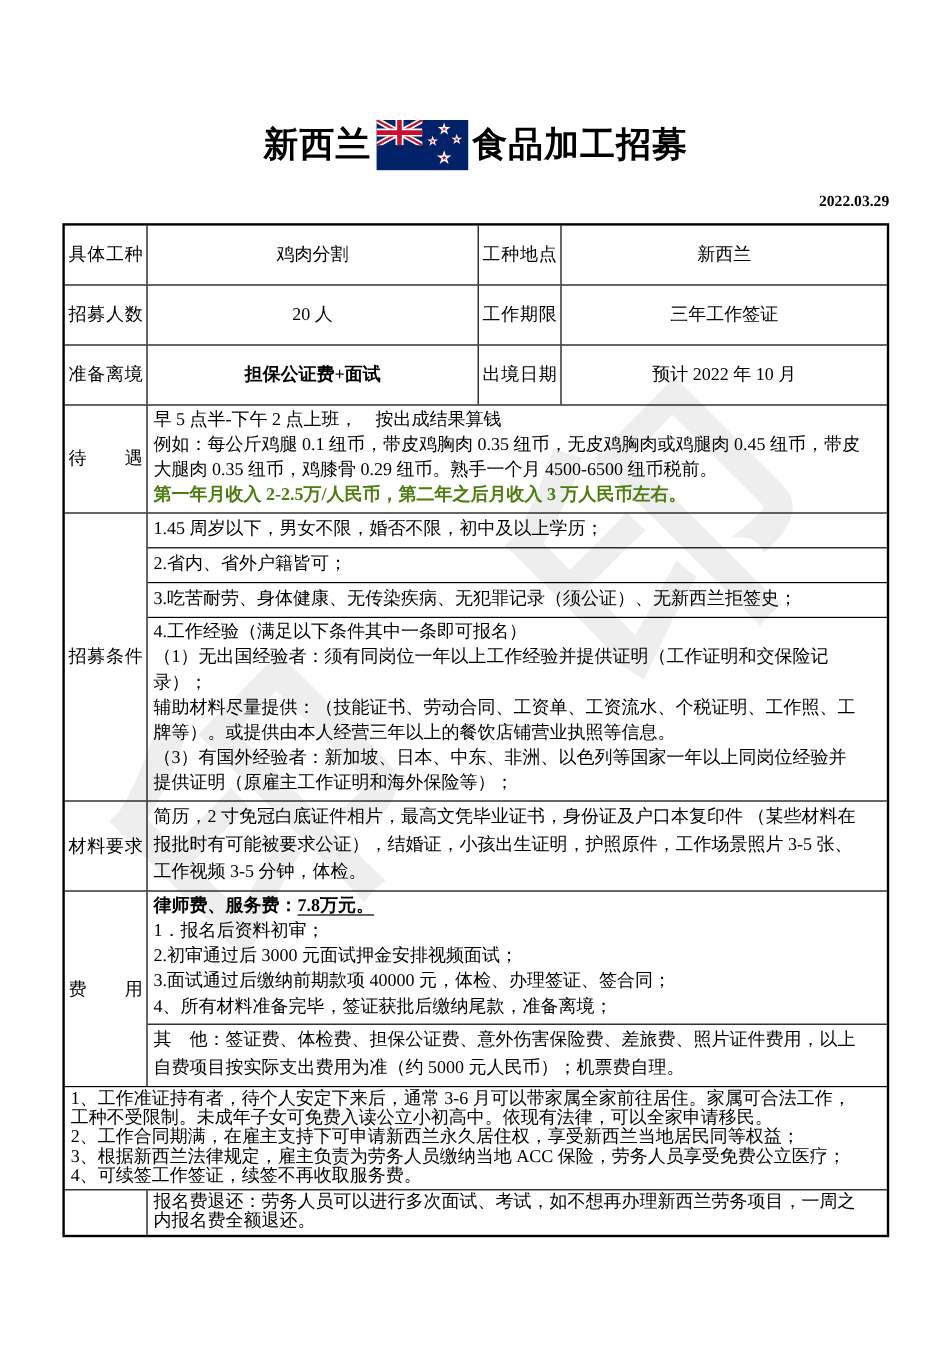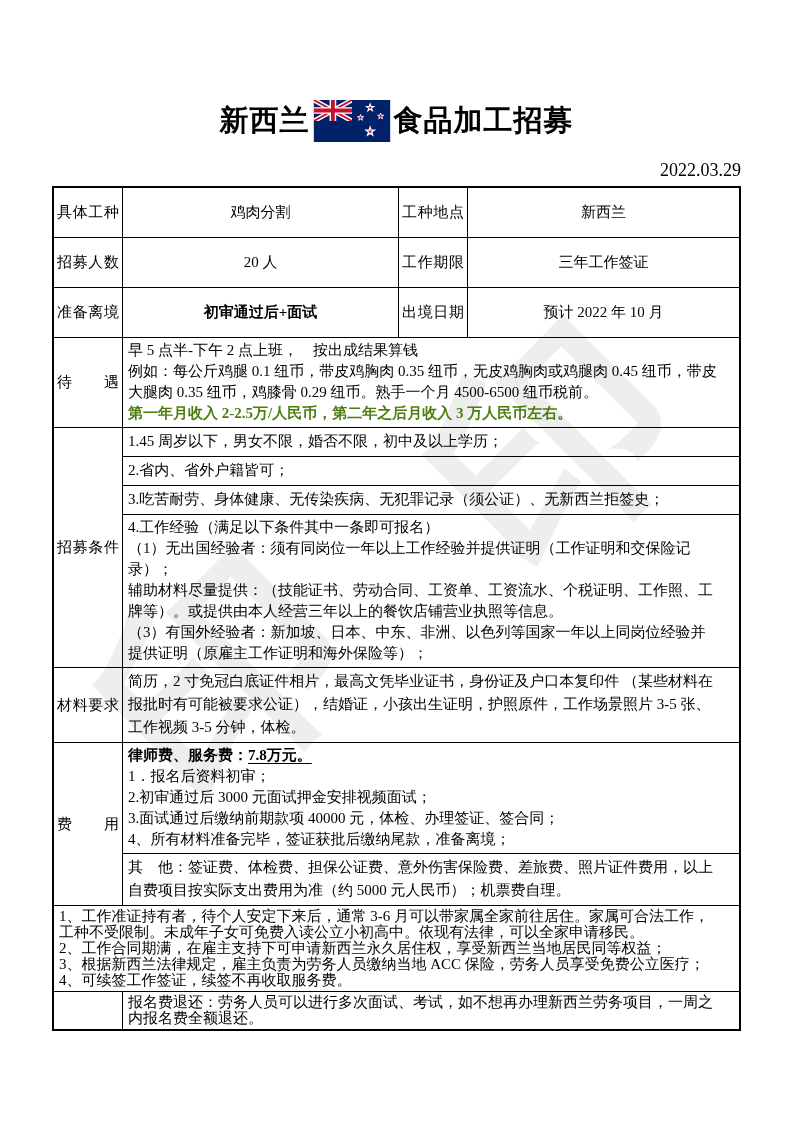--- a/index.html
+++ b/index.html
@@ -17,21 +17,21 @@
   .wm1 { left:440px; top:330px; font-size:230px; }
   .wm2 { left:110px; top:560px; font-size:230px; }
 
   .title-row {
     position:absolute; top:100px; left:0; width:100%;
     display:flex; align-items:center; justify-content:center;
     font-size:29px; font-weight:bold; letter-spacing:1px; z-index:1;
   }
   .flag { display:inline-block; line-height:0; margin:0 3px; }
 
-  .doc-date { position:absolute; top:160px; right:52px; font-size:18px; z-index:1; }
+  .doc-date { position:absolute; top:160px; right:52px; font-size:13px; z-index:1;font-weight:bold; }
 
   .doc-table {
     position:absolute; top:186px; left:52px; width:689px;
     border:2px solid #000; display:flex; flex-direction:column; z-index:1;
     background:transparent;
   }
   .trow { display:flex; border-bottom:1px solid #000; }
   .trow:last-child { border-bottom:none; }
 
   .cell { border-right:1px solid #000; }
@@ -117,21 +117,21 @@
       <div class="cell lab">
           <span class="spread">工作期限</span>
         </div>
       <div class="cell ival v2">三年工作签证</div>
     </div>
 
     <div class="trow">
       <div class="cell lab">
           <span class="spread">准备离境</span>
         </div>
-      <div class="cell ival v1 bold">初审通过后+面试</div>
+      <div class="cell ival v1 bold">担保公证费+面试</div>
       <div class="cell lab">
           <span class="spread">出境日期</span>
         </div>
       <div class="cell ival v2">预计 2022 年 10 月</div>
     </div>
 
     <div class="trow">
       <div class="cell lab">
           <span class="spread">待遇</span>
         </div>

